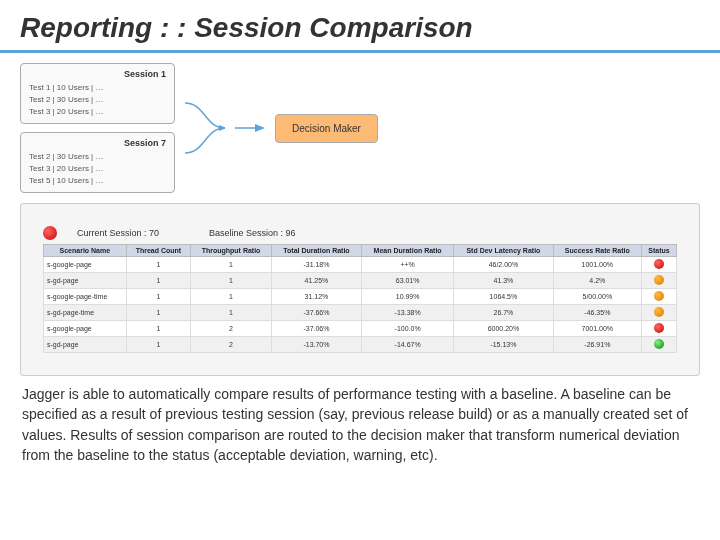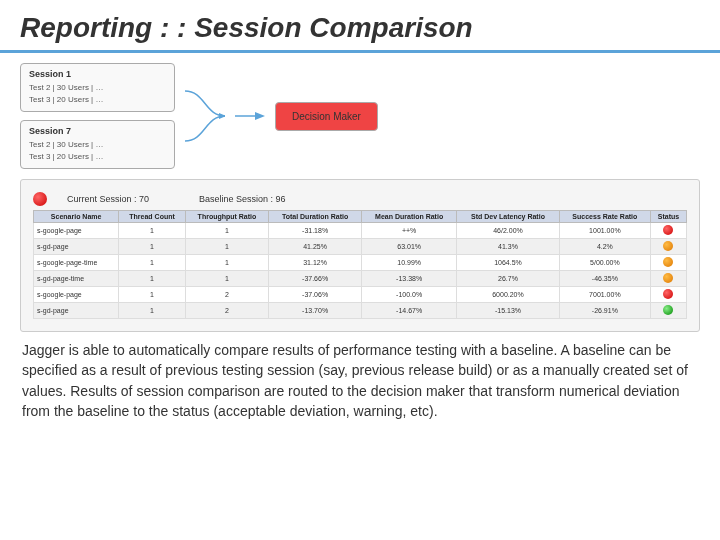--- a/index.html
+++ b/index.html
@@ -38,21 +38,21 @@
       border: 1px solid #aaa;
       border-radius: 4px;
       padding: 5px 8px;
       min-width: 155px;
       font-size: 9px;
       background: #f9f9f9;
     }
     .session-box-title {
       font-weight: bold;
       font-size: 9px;
-      text-align: left;
+      text-align: right;
       margin-bottom: 3px;
       color: #333;
     }
     .session-box-row {
       color: #555;
       font-size: 8px;
       line-height: 1.5;
     }
     .arrow-area {
       display: flex;
@@ -80,30 +80,30 @@
     .arrow-right svg {
       width: 30px;
       height: 20px;
     }
     .decision-maker-box {
       border: 1px solid #aaa;
       border-radius: 4px;
       padding: 8px 16px;
       font-size: 10px;
       color: #333;
-      background: #ef4444;
+      background: #fdba74;
       text-align: center;
       min-width: 90px;
     }
     
     .table-section {
       background: #f5f5f5;
       border: 1px solid #ccc;
       border-radius: 3px;
-      padding: 12px;
+      padding: 22px;
       font-size: 8px;
     }
     .session-info {
       display: flex;
       align-items: center;
       gap: 20px;
       margin-bottom: 4px;
     }
     .circle-red {
       width: 14px;
@@ -178,27 +178,29 @@
 
 <div id="page-title">Reporting : : Session Comparison</div>
 
 <div class="main-content">
 
   <div class="diagram-section">
 
     <div class="sessions-col">
       <div class="session-box">
         <div class="session-box-title">Session 1</div>
+        <div class="session-box-row">Test 1 | 10 Users | …</div>
         <div class="session-box-row">Test 2 | 30 Users | …</div>
         <div class="session-box-row">Test 3 | 20 Users | …</div>
       </div>
       <div class="session-box">
         <div class="session-box-title">Session 7</div>
         <div class="session-box-row">Test 2 | 30 Users | …</div>
         <div class="session-box-row">Test 3 | 20 Users | …</div>
+        <div class="session-box-row">Test 5 | 10 Users | …</div>
       </div>
     </div>
 
     <div class="arrow-area">
       <svg viewBox="0 0 40 70" width="40" height="70">
 
         <path d="M0,10 C20,10 20,35 40,35" stroke="#5ba3d9" stroke-width="1.5" fill="none" marker-end="url(#arrowhead1)"></path>
         <path d="M0,60 C20,60 20,35 40,35" stroke="#5ba3d9" stroke-width="1.5" fill="none"></path>
         <defs>
           <marker id="arrowhead1" markerWidth="5" markerHeight="4" refX="4" refY="2" orient="auto">

